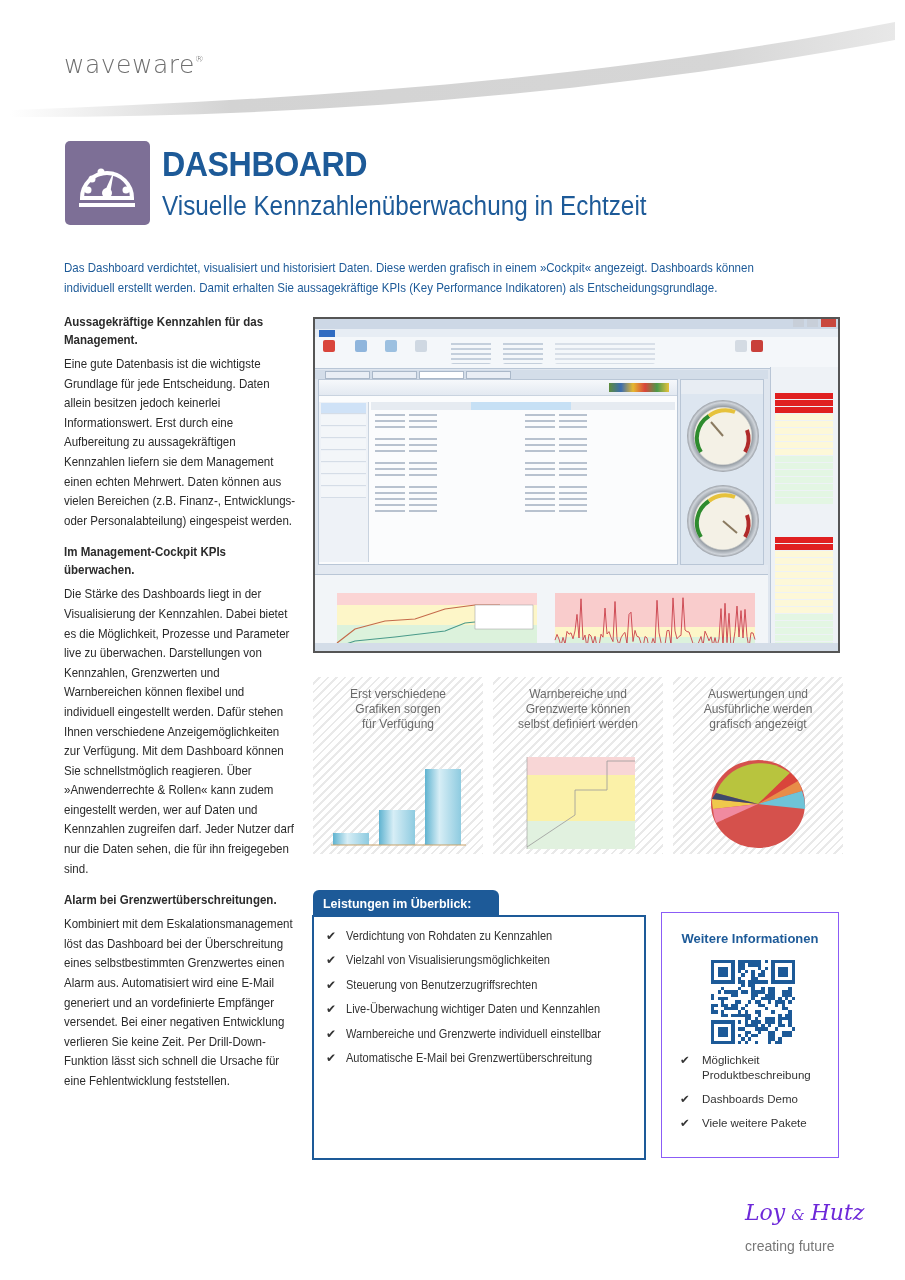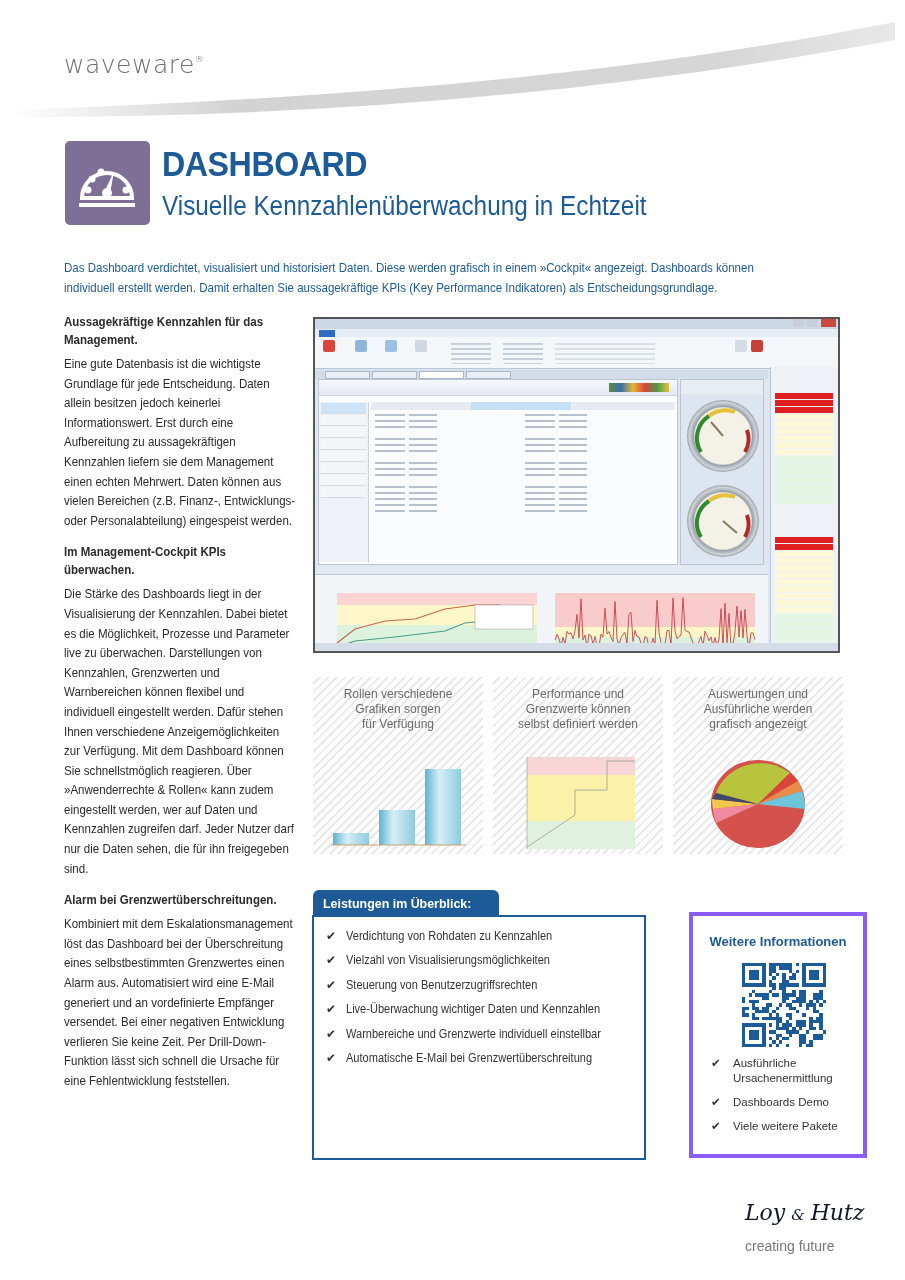--- a/index.html
+++ b/index.html
@@ -53,29 +53,29 @@
   .tile .cap { position: absolute; left: 0; top: 10px; width: 100%; text-align: center; font-size: 12px; line-height: 15px; color: #6a6a6a; }
 
   .box-tab { position: absolute; left: 313px; top: 890px; width: 186px; height: 27px; background: #1d5a98; border-radius: 6px 6px 0 0; color: #fff; font-weight: bold; font-size: 13.5px; padding: 6px 0 0 10px; }
   .box-tab span { display: inline-block; transform: scaleX(0.92); transform-origin: left; }
   .leist-box { position: absolute; left: 312px; top: 915px; width: 334px; height: 245px; border: 2px solid #1d5a98; }
   .leist-list { position: absolute; left: 12px; top: 12px; list-style: none; }
   .leist-list li { height: 24.4px; font-size: 12px; color: #333; white-space: nowrap; }
   .leist-list .ck { display: inline-block; width: 20px; color: #333; font-size: 12px; }
   .leist-list .t { display: inline-block; transform: scaleX(0.92); transform-origin: left; }
 
-  .info-box { position: absolute; left: 689px; top: 912px; width: 178px; height: 246px; border: 4px solid #8b5cf6; }
+  .info-box { position: absolute; left: 661px; top: 912px; width: 178px; height: 246px; border: 1px solid #8b5cf6; }
   .info-title { position: absolute; left: 0; top: 18px; width: 100%; text-align: center; font-size: 13px; color: #1d5a98; font-weight: bold; }
   .qr { position: absolute; left: 49px; top: 47px; width: 84px; height: 84px; }
   .info-list { position: absolute; left: 18px; top: 140px; list-style: none; font-size: 11.5px; color: #333; }
   .info-list li { display: flex; margin-bottom: 9px; line-height: 15px; }
   .info-list .ck { width: 22px; flex: none; }
   .info-list .t { width: 120px; }
 
-  .brand { position: absolute; left: 745px; top: 1200px; font-family: "DejaVu Serif", serif; font-style: italic; font-size: 22px; color: #0f172a; }
+  .brand { position: absolute; left: 745px; top: 1200px; font-family: "DejaVu Serif", serif; font-style: italic; font-size: 22px; color: #6d28d9; }
   .brand .amp { font-size: 15px; margin: 0 6px; }
   .tagline { position: absolute; left: 745px; top: 1238px; font-size: 14px; color: #777; }
 </style>
 </head>
 <body>
 
 <svg class="swoosh" viewBox="0 0 905 130">
   <defs>
     <linearGradient id="sw" x1="0" x2="1">
       <stop offset="0" stop-color="#ffffff"></stop>
@@ -287,41 +287,41 @@
       <rect x="240" y="42" width="200" height="10" fill="#fdf6c8"></rect>
       <rect x="240" y="52" width="200" height="12" fill="#dcf2dc"></rect>
       <polyline id="spiky" fill="none" stroke="#c9404a" stroke-width="0.9" points="240,55.1 242,49.4 244,54.1 246,60.8 248,52.4 250,59.1 252,46.4 254,49.2 256,47.8 258,53.8 260,45.9 262,29.4 264,53.0 266,13.8 268,54.9 270,50.1 272,62.7 274,49.2 276,50.9 278,58.9 280,51.3 282,61.7 284,60.9 286,49.2 288,52.2 290,23.1 292,49.0 294,46.6 296,52.4 298,56.6 300,16.5 302,53.9 304,60.1 306,52.9 308,49.3 310,47.4 312,58.8 314,29.4 316,27.2 318,56.5 320,45.4 322,51.4 324,52.1 326,58.3 328,62.2 330,51.5 332,52.9 334,62.8 336,60.7 338,53.4 340,59.3 342,15.3 344,47.8 346,57.6 348,60.7 350,59.9 352,45.7 354,45.4 356,60.0 358,12.9 360,45.9 362,53.8 364,51.4 366,50.3 368,12.7 370,45.0 372,46.6 374,47.0 376,52.5 378,58.6 380,58.3 382,61.7 384,56.5 386,51.5 388,60.9 390,46.2 392,50.5 394,55.8 396,51.8 398,61.3 400,52.6 402,61.2 404,54.0 406,23.6 408,62.4 410,18.3 412,57.7 414,28.3 416,62.8 418,59.9 420,46.4 422,21.1 424,52.0 426,25.6 428,53.0 430,24.4 432,51.6 434,62.8 436,47.8 438,48.0 440,54.5"></polyline>
     </svg>
   </div>
   <div class="ss-statusbar"></div>
 </div>
 
 <div class="tile" style="left:313px">
   <div class="cap">
-    <div>Rollen verschiedene</div>
+    <div>Erst verschiedene</div>
       <div>Grafiken sorgen</div>
       <div>für Verfügung</div>
   </div>
   <svg style="position:absolute;left:18px;top:80px" width="140" height="95" viewBox="0 0 140 95">
     <defs>
         <linearGradient id="bg" x1="0" x2="1">
           <stop offset="0" stop-color="#5fb3d0"></stop>
           <stop offset="0.4" stop-color="#d7eef6"></stop>
           <stop offset="1" stop-color="#8ecbe0"></stop>
         </linearGradient>
       </defs>
     <rect x="2" y="76" width="36" height="12" fill="url(#bg)"></rect>
     <rect x="48" y="53" width="36" height="35" fill="url(#bg)"></rect>
     <rect x="94" y="12" width="36" height="76" fill="url(#bg)"></rect>
     <line x1="0" y1="88" x2="135" y2="88" stroke="#c9a36a" stroke-width="1"></line>
   </svg>
 </div>
 <div class="tile" style="left:493px">
   <div class="cap">
-    <div>Performance und</div>
+    <div>Warnbereiche und</div>
       <div>Grenzwerte können</div>
       <div>selbst definiert werden</div>
   </div>
   <svg style="position:absolute;left:22px;top:78px" width="120" height="98" viewBox="0 0 120 98">
     <rect x="12" y="2" width="108" height="18" fill="#f8d6d6"></rect>
     <rect x="12" y="20" width="108" height="46" fill="#fbf1a8"></rect>
     <rect x="12" y="66" width="108" height="28" fill="#e1f1df"></rect>
     <line x1="12" y1="2" x2="12" y2="94" stroke="#999" stroke-width="0.6"></line>
     <polyline points="12,92 60,60 60,35 92,35 92,6 120,6" fill="none" stroke="#999" stroke-width="0.8"></polyline>
   </svg>
@@ -568,21 +568,21 @@
       <rect x="18" y="0" width="7" height="7" fill="#1d5a98"></rect>
       <rect x="19" y="1" width="5" height="5" fill="#fff"></rect>
       <rect x="20" y="2" width="3" height="3" fill="#1d5a98"></rect>
       <rect x="0" y="18" width="7" height="7" fill="#1d5a98"></rect>
       <rect x="1" y="19" width="5" height="5" fill="#fff"></rect>
       <rect x="2" y="20" width="3" height="3" fill="#1d5a98"></rect>
     </svg>
   <ul class="info-list">
     <li>
         <span class="ck">✔</span>
-        <span class="t">Ausführliche Ursachenermittlung</span>
+        <span class="t">Möglichkeit Produktbeschreibung</span>
       </li>
     <li>
         <span class="ck">✔</span>
         <span class="t">Dashboards Demo</span>
       </li>
     <li>
         <span class="ck">✔</span>
         <span class="t">Viele weitere Pakete</span>
       </li>
   </ul>

